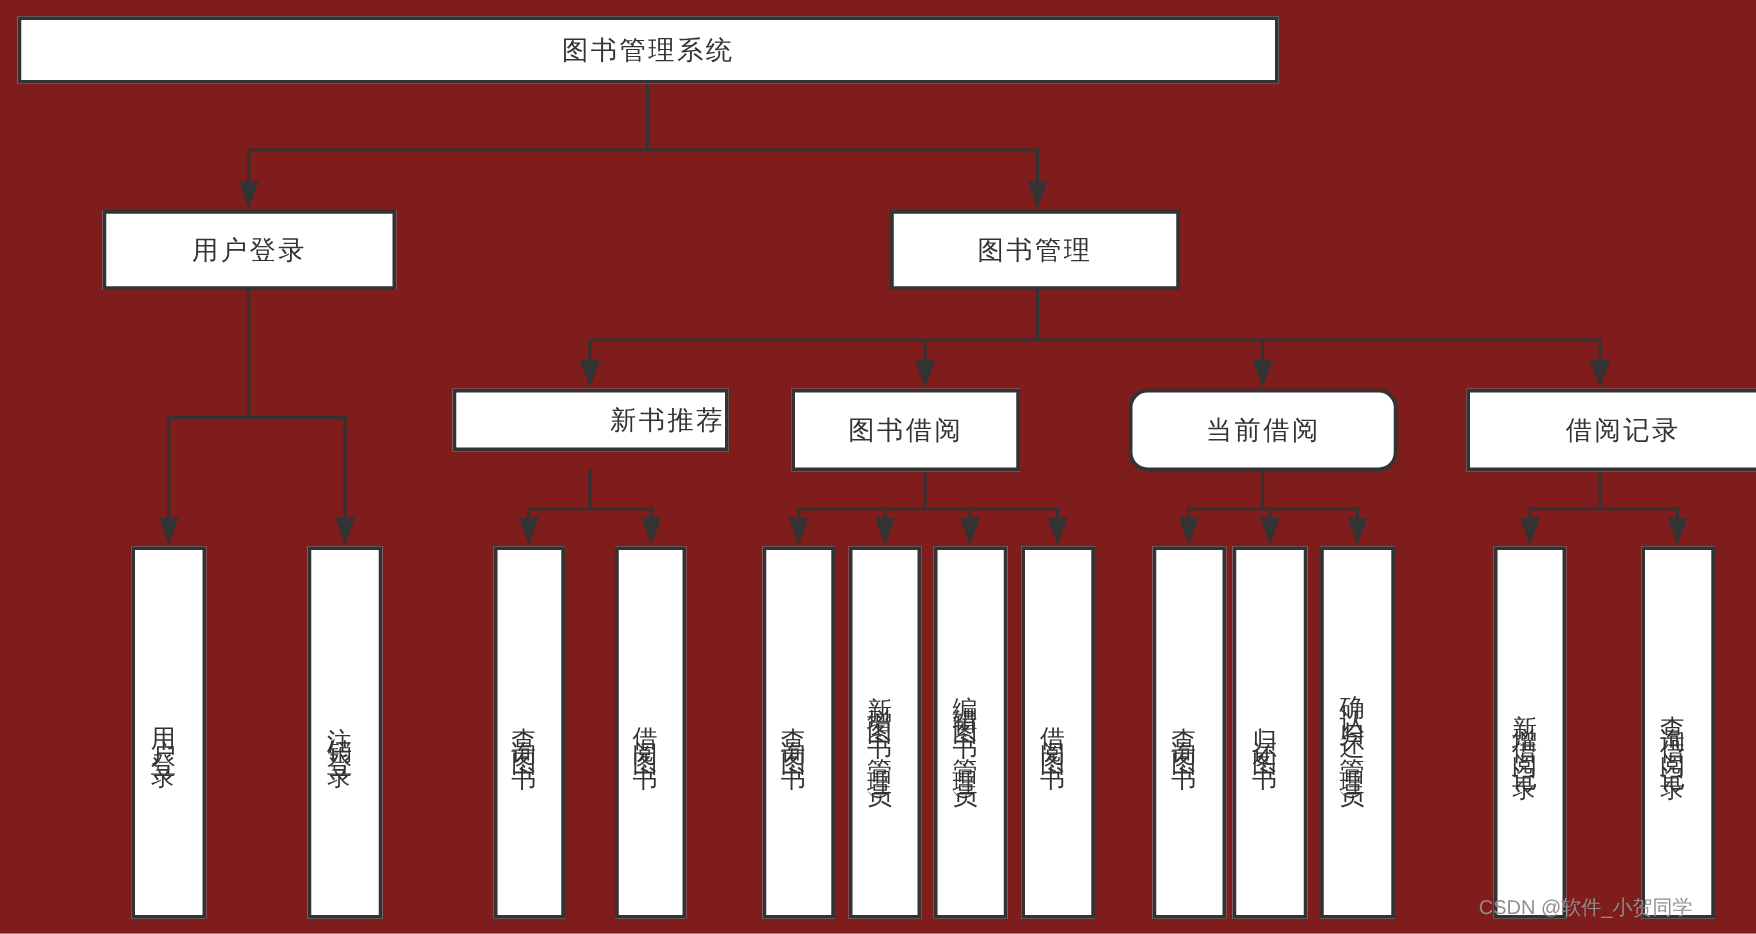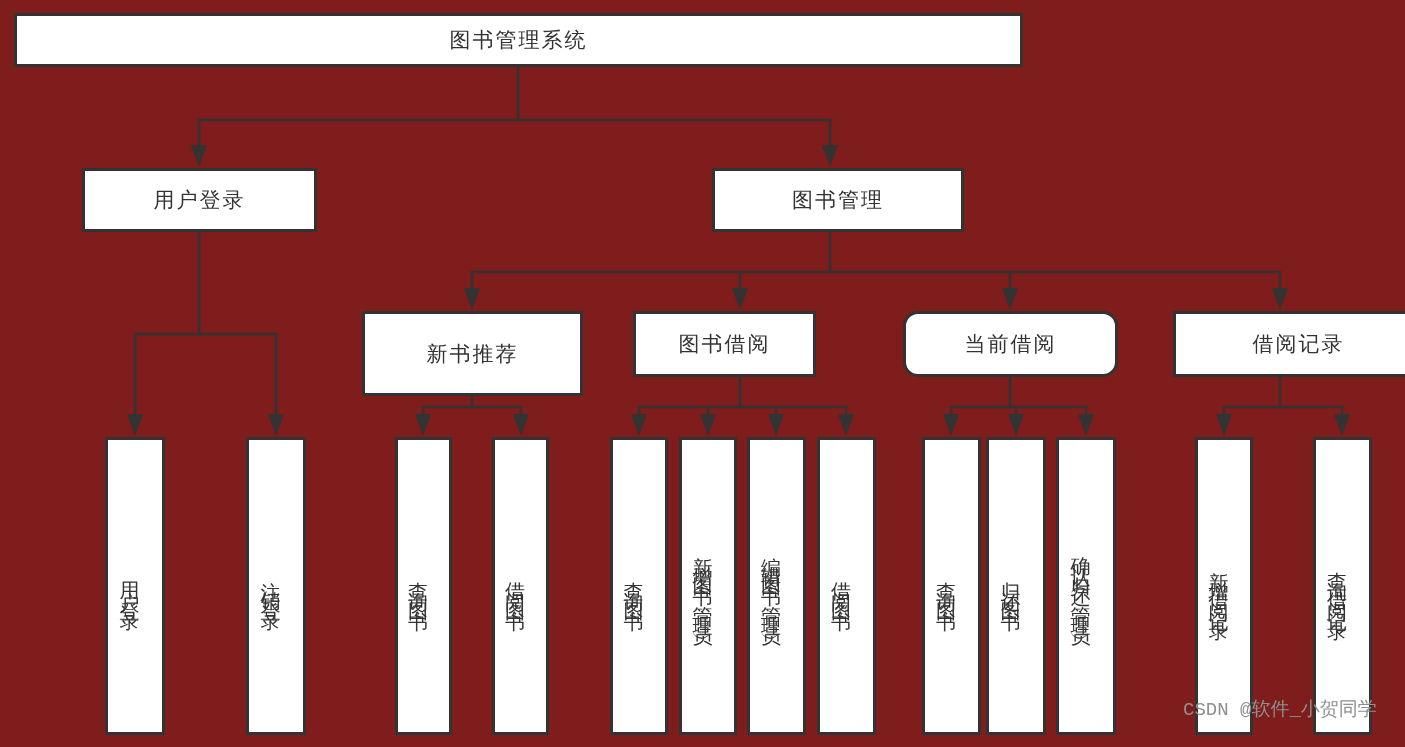--- a/index.html
+++ b/index.html
@@ -44,28 +44,27 @@
     font-size: 20px;
     letter-spacing: 10px;
     line-height: 1;
   }
   .vbox .lbl {
     display: block;
     padding-block-start: 10px; 
   }
   .watermark {
     position: absolute;
-    top: 696px;
+    top: 716px;
     left: 1183px;
     width: 212px;
-    font-size: 19px;
+    font-size: 16px;
     color: #8f8f8f;
     white-space: nowrap;
     z-index: 5;
-    font-family: Liberation Mono, monospace;
   }
 </style>
 </head>
 <body>
 
 <div class="stage">
 
   <svg class="connectors" width="1405" height="747" viewBox="0 0 1405 747">
     <path fill="none" stroke="#333333" stroke-width="2.5" stroke-linecap="square" d="
       M518 67 V120 M199 120 H830 M199 120 V146 M830 120 V146
@@ -98,25 +97,25 @@
     </g>
   </svg>
 
   <div class="box hbox" style="left:14px; top:13px; width:1009px; height:54px;">
     <span class="lbl">图书管理系统</span>
   </div>
 
   <div class="box hbox" style="left:82px; top:168px; width:235px; height:64px;">
     <span class="lbl">用户登录</span>
   </div>
-  <div class="box hbox" style="left:712px; top:168px; width:252px; height:64px;">
+  <div class="box hbox" style="left:712px; top:168px; width:232px; height:64px;">
     <span class="lbl">图书管理</span>
   </div>
 
-  <div class="box hbox" style="left:362px; top:311px; width:221px; height:85px;">
+  <div class="box hbox" style="left:362px; top:311px; width:221px; height:50px;justify-content:flex-end;">
     <span class="lbl">新书推荐</span>
   </div>
   <div class="box hbox" style="left:633px; top:311px; width:183px; height:66px;">
     <span class="lbl">图书借阅</span>
   </div>
   <div class="box hbox" style="left:903px; top:311px; width:215px; height:66px;border-radius:15px;">
     <span class="lbl">当前借阅</span>
   </div>
   <div class="box hbox" style="left:1173px; top:311px; width:251px; height:66px;">
     <span class="lbl">借阅记录</span>

